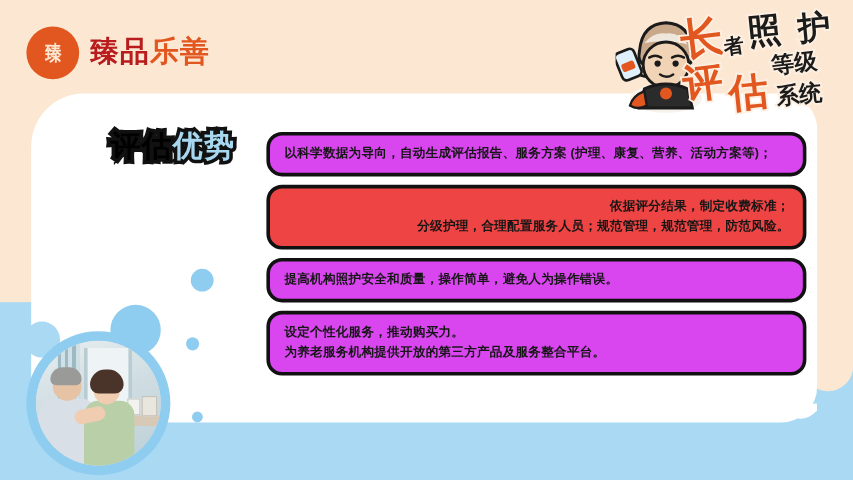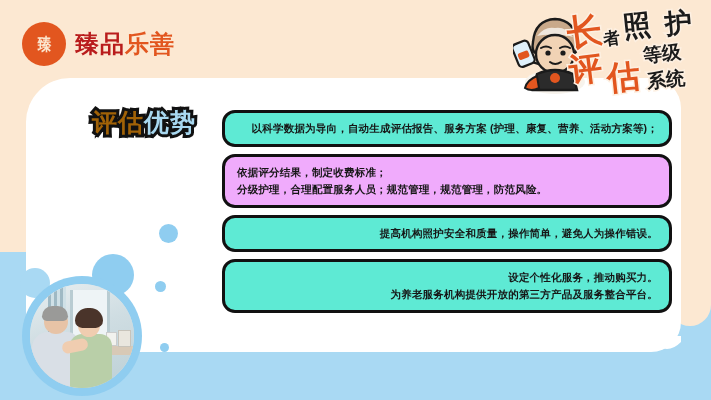--- a/index.html
+++ b/index.html
@@ -80,21 +80,21 @@
   .pt7{left:78px;top:36px;font-size:19px;transform:rotate(-7deg);}
   .pt8{left:82px;top:62px;font-size:19px;transform:rotate(-6deg);}
 
   
   .section-title{
     position:absolute;left:92px;top:110px;
     font-size:25px;font-weight:bold;line-height:1;white-space:nowrap;
     -webkit-text-stroke:6px #111;paint-order:stroke fill;
     letter-spacing:1px;
   }
-  .section-title .t1{color:#a16207;}
+  .section-title .t1{color:#000000;}
   .section-title .t2{color:#a8d8f0;}
 
   
   .bub{position:absolute;border-radius:50%;background:#8fcdf0;}
   .b1{left:159px;top:224px;width:19px;height:19px;}
   .b2{left:92px;top:254px;width:42px;height:42px;}
   .b3{left:155px;top:281px;width:11px;height:11px;}
   .b4{left:160px;top:343px;width:9px;height:9px;}
   .b5{left:20px;top:268px;width:30px;height:30px;background:#a9d9f3;}
 
@@ -122,22 +122,22 @@
   .photo .obj2{position:absolute;left:88px;top:46px;width:11px;height:15px;background:#e9e6de;border:1px solid #c7c3ba;}
 
   
   .boxes{position:absolute;left:222px;top:110px;width:450px;}
   .box{
     position:relative;margin-bottom:7px;
     border:3px solid #111;border-radius:13px;
     padding:7px 11px 7px 12px;
     box-sizing:border-box;
   }
-  .box.blue{background:#5eead4;text-align:right;}
-  .box.cream{background:#f0abfc;}
+  .box.blue{background:#d946ef;}
+  .box.cream{background:#ef4444;text-align:right;}
   .box p{
     margin:0;font-size:10.5px;line-height:1.62;color:#161616;
     font-weight:bold;letter-spacing:.2px;
     font-family:"Liberation Sans","DejaVu Sans",sans-serif;
   }
 </style>
 </head>
 <body>
 
 <div id="stage">

